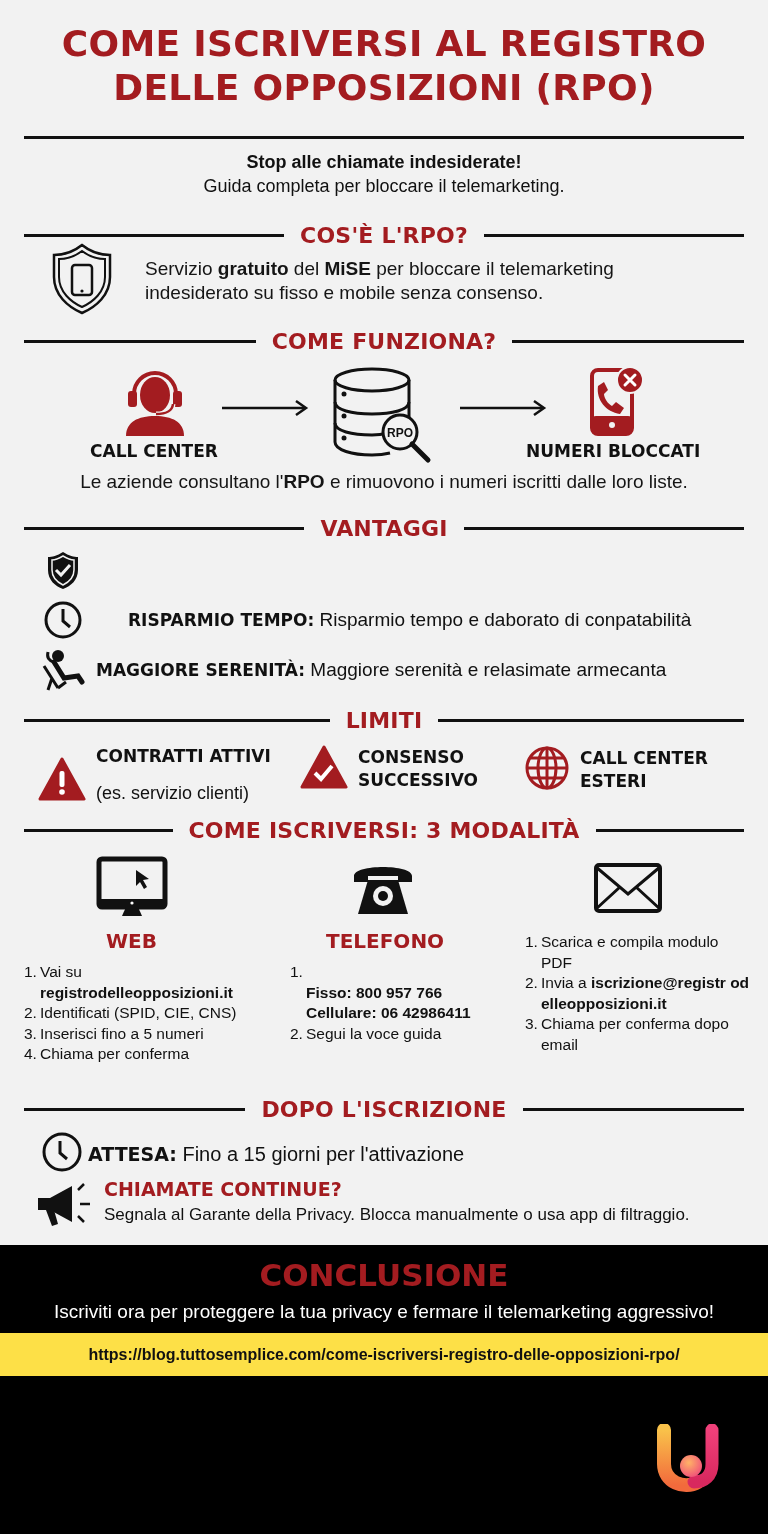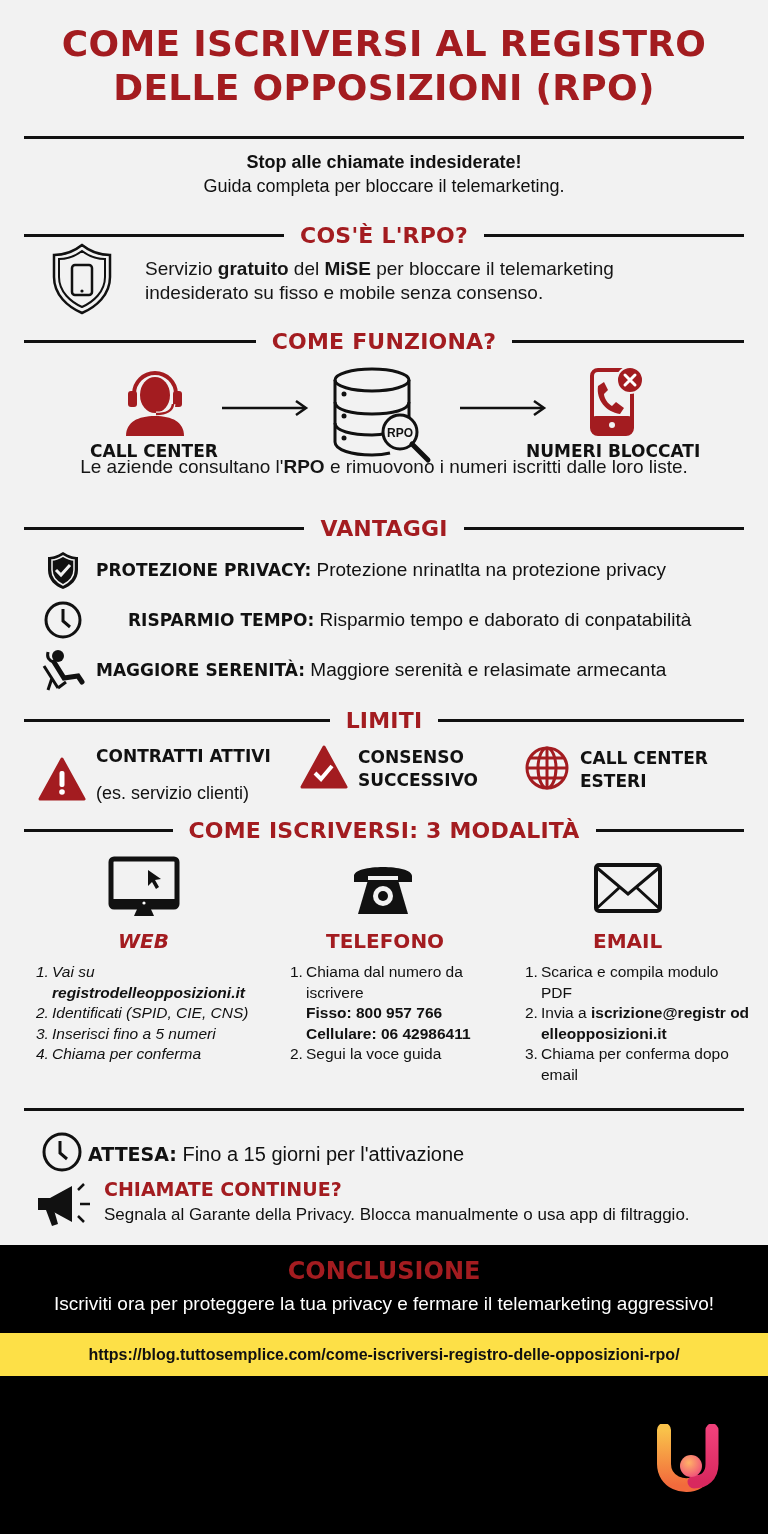--- a/index.html
+++ b/index.html
@@ -113,36 +113,35 @@
   <svg width="56" height="72" viewBox="0 0 56 72">
     <rect x="4" y="6" width="40" height="64" rx="6" fill="none" stroke="#a31c20" stroke-width="4"></rect>
     <rect x="4" y="52" width="40" height="18" rx="4" fill="#a31c20"></rect>
     <circle cx="24" cy="61" r="3" fill="#f2f2f2"></circle>
     <path d="M10 22 C8 36 18 48 32 50 L36 44 L28 38 L24 42 C20 40 16 34 16 30 L20 26 L16 18 Z" fill="#a31c20"></path>
     <circle cx="42" cy="16" r="13" fill="#a31c20" stroke="#f2f2f2" stroke-width="2"></circle>
     <path d="M37 11 L47 21 M47 11 L37 21" stroke="#fff" stroke-width="3" stroke-linecap="round"></path>
   </svg>
 </div>
 <div class="abs lbl-bold" style="left:526px;top:441px;">NUMERI BLOCCATI</div>
-<div class="abs center-text txt" style="top:455px;"><span>Le aziende consultano l'</span><span class="b">RPO</span><span> e rimuovono i numeri iscritti dalle loro liste.</span></div>
+<div class="abs center-text txt" style="top:470px;"><span>Le aziende consultano l'</span><span class="b">RPO</span><span> e rimuovono i numeri iscritti dalle loro liste.</span></div>
 
 <div class="abs sec" style="top:513px;">
   <div class="line"></div>
     <div class="label">VANTAGGI</div>
     <div class="line"></div>
 </div>
 <div class="abs ben-row" style="top:550px;">
   <div class="ico">
     <svg width="36" height="40" viewBox="0 0 36 40">
         <path d="M18 2 C12 6 7 7 3 7 L3 20 C3 30 10 36 18 39 C26 36 33 30 33 20 L33 7 C29 7 24 6 18 2 Z" fill="#111"></path>
         <path d="M18 6 C13 9 9 10 7 10 L7 20 C7 28 12 32 18 35 C24 32 29 28 29 20 L29 10 C27 10 23 9 18 6 Z" fill="none" stroke="#f2f2f2" stroke-width="1.5"></path>
         <path d="M11 20 L16 25 L25 15" fill="none" stroke="#f2f2f2" stroke-width="3"></path>
       </svg>
   </div>
-  <div class="t"><span class="k">PROTEZIONE PRIVACY:</span><span> Protezione nrinatlta na protezione privacy</span></div>
 </div>
 <div class="abs ben-row" style="top:600px;gap:32px;">
   <div class="ico">
     <svg width="40" height="40" viewBox="0 0 40 40">
         <circle cx="20" cy="20" r="17" fill="none" stroke="#111" stroke-width="3"></circle>
         <path d="M20 9 L20 21 L27 27" fill="none" stroke="#111" stroke-width="3"></path>
       </svg>
   </div>
   <div class="t"><span class="k">RISPARMIO TEMPO:</span><span> Risparmio tempo e daborato di conpatabilità</span></div>
 </div>
@@ -205,21 +204,21 @@
       <div class="lbl-bold">ESTERI</div>
     </div>
 </div>
 
 <div class="abs sec" style="top:815px;">
   <div class="line"></div>
     <div class="label">COME ISCRIVERSI: 3 MODALITÀ</div>
     <div class="line"></div>
 </div>
 
-<div class="abs col" style="left:36px;font-style:italic;">
+<div class="abs col" style="left:24px;">
   <div class="ico" style="justify-content:flex-start;padding-left:72px;">
     <svg width="72" height="64" viewBox="0 0 72 64">
         <rect x="3" y="3" width="66" height="48" rx="3" fill="none" stroke="#111" stroke-width="5"></rect>
         <rect x="3" y="43" width="66" height="8" fill="#111"></rect>
         <circle cx="36" cy="47" r="1.6" fill="#fff"></circle>
         <path d="M30 51 L26 60 L46 60 L42 51 Z" fill="#111"></path>
         <path d="M40 14 L40 30 L44 26 L48 33 L51 31 L47 24 L53 23 Z" fill="#111"></path>
       </svg>
   </div>
   <div class="ct" style="text-align:left;padding-left:82px;">WEB</div>
@@ -249,56 +248,56 @@
         <path d="M4 18 C4 6 62 6 62 18 L62 24 L48 24 L48 18 L18 18 L18 24 L4 24 Z" fill="#111"></path>
         <path d="M18 22 L48 22 L58 56 L8 56 Z" fill="#111"></path>
         <circle cx="33" cy="38" r="10" fill="#f2f2f2"></circle>
         <circle cx="33" cy="38" r="5" fill="#111"></circle>
       </svg>
   </div>
   <div class="ct" style="text-align:left;padding-left:36px;">TELEFONO</div>
   <ol>
     <li>
         <span class="n">1.</span>
-        <span><span>Chiama dal numero da iscrivere</span><br><span class="b">Fisso: 800 957 766</span><br><span class="b">Cellulare: 06 42986411</span></span>
+        <span><br><span class="b">Fisso: 800 957 766</span><br><span class="b">Cellulare: 06 42986411</span></span>
       </li>
     <li>
         <span class="n">2.</span>
         <span>Segui la voce guida</span>
       </li>
   </ol>
 </div>
 
 <div class="abs col" style="left:525px;width:225px;">
   <div class="ico" style="justify-content:flex-start;padding-left:68px;">
     <svg width="70" height="52" viewBox="0 0 70 52">
         <rect x="3" y="3" width="64" height="46" rx="3" fill="none" stroke="#111" stroke-width="4"></rect>
         <path d="M3 5 L35 32 L67 5" fill="none" stroke="#111" stroke-width="3"></path>
         <path d="M3 47 L27 25 M67 47 L43 25" fill="none" stroke="#111" stroke-width="3"></path>
       </svg>
   </div>
-  <div class="ct" style="text-align:left;padding-left:68px;">EMAIL</div>
   <ol>
     <li>
         <span class="n">1.</span>
         <span>Scarica e compila modulo PDF</span>
       </li>
     <li>
         <span class="n">2.</span>
         <span style="word-break:break-all;"><span>Invia a </span><span class="b">iscrizione@registr odelleopposizioni.it</span></span>
       </li>
     <li>
         <span class="n">3.</span>
         <span>Chiama per conferma dopo email</span>
       </li>
   </ol>
 </div>
 
 <div class="abs sec" style="top:1094px;">
   <div class="line"></div>
+    <div class="label">DOPO L'ISCRIZIONE</div>
     <div class="line"></div>
 </div>
 <div class="abs after-row" style="left:40px;top:1131px;">
   <div>
     <svg width="44" height="42" viewBox="0 0 44 42">
         <circle cx="22" cy="21" r="18" fill="none" stroke="#111" stroke-width="3"></circle>
         <path d="M20 10 L20 22 L27 28" fill="none" stroke="#111" stroke-width="3"></path>
       </svg>
   </div>
   <div style="margin-left:4px;font-size:20px;"><span class="b" style="font-family:'DejaVu Sans',sans-serif;font-size:19px;">ATTESA:</span><span> Fino a 15 giorni per l'attivazione</span></div>
@@ -307,21 +306,21 @@
   <svg width="58" height="50" viewBox="0 0 58 50">
       <path d="M4 18 L16 18 L38 6 L38 42 L16 30 L4 30 Z" fill="#111"></path>
       <path d="M12 30 L18 46 L24 44 L20 30 Z" fill="#111"></path>
       <path d="M44 10 L50 4 M46 24 L56 24 M44 36 L50 42" stroke="#111" stroke-width="2.5"></path>
     </svg>
 </div>
 <div class="abs" style="left:104px;top:1178px;font-family:'DejaVu Sans',sans-serif;font-weight:bold;font-size:19px;color:#a31c20;">CHIAMATE CONTINUE?</div>
 <div class="abs" style="left:104px;top:1205px;font-size:17px;">Segnala al Garante della Privacy. Blocca manualmente o usa app di filtraggio.</div>
 
 <div class="abs concl">
-  <div style="text-align:center;margin-top:12px;font-family:'DejaVu Sans',sans-serif;font-weight:bold;font-size:24px;color:#a31c20;">CONCLUSIONE</div>
+  <div style="text-align:center;margin-top:12px;font-family:'DejaVu Sans',sans-serif;font-weight:bold;font-size:31px;color:#a31c20;">CONCLUSIONE</div>
   <div style="text-align:center;margin-top:8px;font-size:19px;color:#fff;">Iscriviti ora per proteggere la tua privacy e fermare il telemarketing aggressivo!</div>
 </div>
 <div class="abs url-bar">https://blog.tuttosemplice.com/come-iscriversi-registro-delle-opposizioni-rpo/</div>
 
 <div class="abs" style="left:654px;top:1424px;width:70px;height:70px;">
   <svg width="70" height="70" viewBox="0 0 70 70">
     <defs>
       <linearGradient id="lgL" x1="0" y1="0" x2="0" y2="1">
           <stop offset="0" stop-color="#f9c24a"></stop>
           <stop offset="1" stop-color="#f26a3c"></stop>

